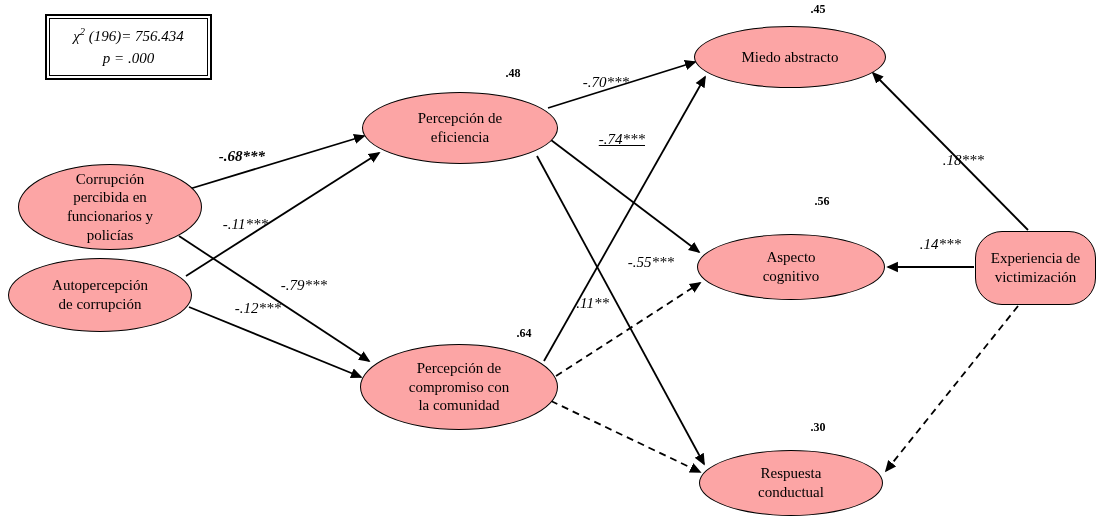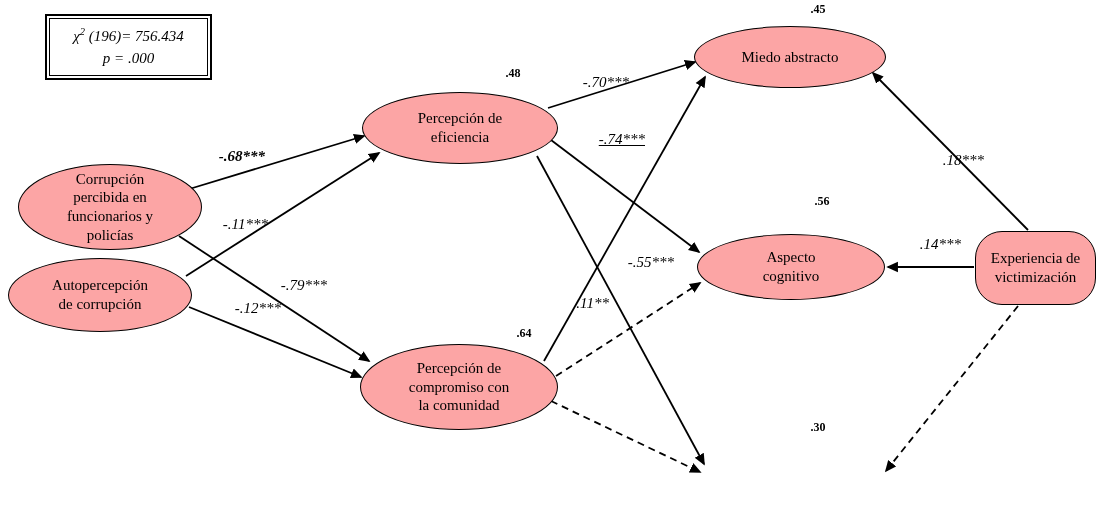--- a/index.html
+++ b/index.html
@@ -127,20 +127,24 @@
 
   <div class="node ellipse" style="left:694px; top:26px; width:192px; height:62px;">
     <span>Miedo abstracto</span>
   </div>
 
   <div class="node ellipse" style="left:697px; top:234px; width:188px; height:66px;">
     <span>Aspecto
 cognitivo</span>
   </div>
 
+  <div class="node ellipse" style="left:699px; top:450px; width:184px; height:66px;">
+    <span>Respuesta
+conductual</span>
+  </div>
 
   <div class="node rect" style="left:975px; top:231px; width:121px; height:74px;border-radius:27px;">
     <span>Experiencia de
 victimización</span>
   </div>
 
   <div class="r2" style="left:493px; top:66px;">.48</div>
   <div class="r2" style="left:504px; top:326px;">.64</div>
   <div class="r2" style="left:798px; top:2px;">.45</div>
   <div class="r2" style="left:802px; top:194px;">.56</div>

